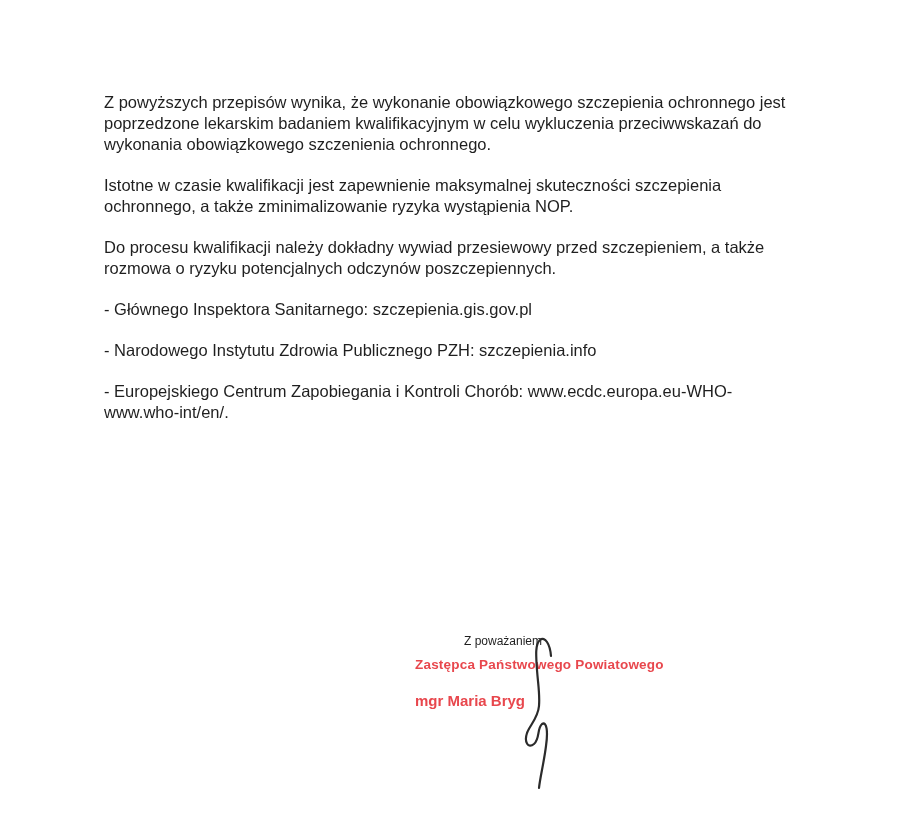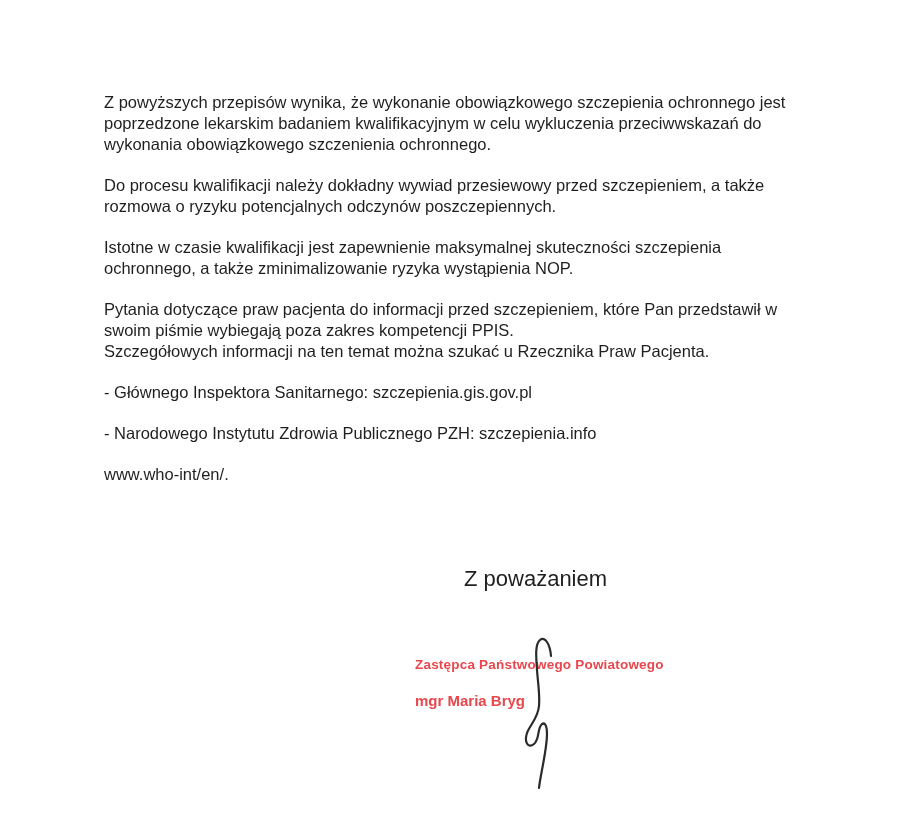--- a/index.html
+++ b/index.html
@@ -18,22 +18,22 @@
     top: 92px;
     width: 692px;
     font-size: 16.5px;
     line-height: 21px;
   }
   .body-text p { margin: 0 0 20px 0; }
   .line { display: block; }
   .closing {
     position: absolute;
     left: 464px;
-    top: 568px;
-    font-size: 22px;
+    top: 631px;
+    font-size: 12px;
     line-height: 21px;
   }
   .stamp {
     position: absolute;
     left: 415px;
     top: 656px;
     width: 255px;
     color: #e8474d;
     font-weight: bold;
     -webkit-user-select: none;
@@ -48,30 +48,27 @@
     pointer-events: none;
   }
 </style>
 </head>
 <body>
 
 <div class="page">
 
   <div class="body-text">
     <p>Z powyższych przepisów wynika, że wykonanie obowiązkowego szczepienia ochronnego jest poprzedzone lekarskim badaniem kwalifikacyjnym w celu wykluczenia przeciwwskazań do wykonania obowiązkowego szczenienia ochronnego.</p>
+    <p>Istotne w czasie kwalifikacji jest zapewnienie maksymalnej skuteczności szczepienia ochronnego, a także zminimalizowanie ryzyka wystąpienia NOP.</p>
     <p>Do procesu kwalifikacji należy dokładny wywiad przesiewowy przed szczepieniem, a także rozmowa o ryzyku potencjalnych odczynów poszczepiennych.</p>
-    <p>Istotne w czasie kwalifikacji jest zapewnienie maksymalnej skuteczności szczepienia ochronnego, a także zminimalizowanie ryzyka wystąpienia NOP.</p>
-    <p>
-      <span class="line">Pytania dotyczące praw pacjenta do informacji przed szczepieniem, które Pan przedstawił w swoim piśmie wybiegają poza zakres kompetencji PPIS.</span>
-      <span class="line">Szczegółowych informacji na ten temat można szukać u Rzecznika Praw Pacjenta.</span>
-    </p>
 
     <p>- Głównego Inspektora Sanitarnego: szczepienia.gis.gov.pl</p>
     <p>- Narodowego Instytutu Zdrowia Publicznego PZH: szczepienia.info</p>
     <p>
+      <span class="line">- Europejskiego Centrum Zapobiegania i Kontroli Chorób: www.ecdc.europa.eu-WHO-</span>
       <span class="line">www.who-int/en/.</span>
     </p>
   </div>
 
   <div class="closing">Z poważaniem</div>
 
   <div class="stamp" style="color: rgb(232, 71, 77);">
     <div class="stamp-line">Zastępca Państwowego Powiatowego</div>
     <div class="stamp-name">mgr Maria Bryg</div>
   </div>

